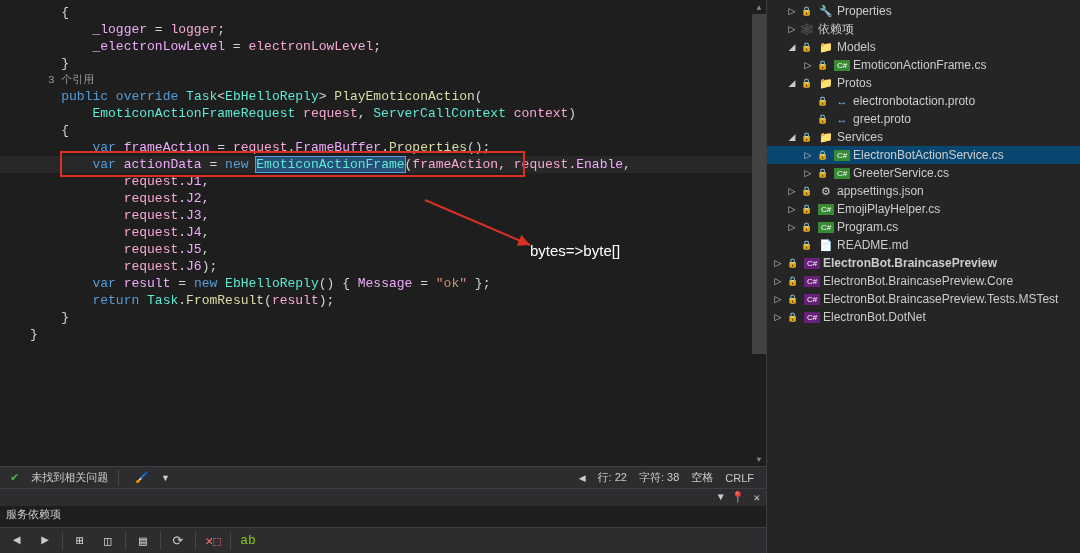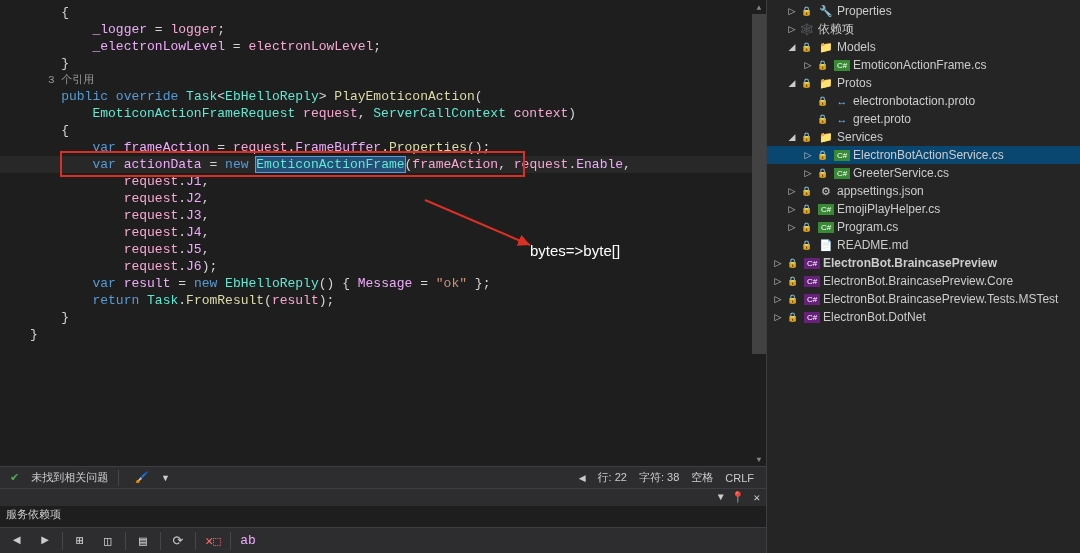--- a/index.html
+++ b/index.html
@@ -289,21 +289,21 @@
       <div class="toolbar-sep"></div>
       <div class="toolbar-btn">⊞</div>
       <div class="toolbar-btn">◫</div>
       <div class="toolbar-sep"></div>
       <div class="toolbar-btn">▤</div>
       <div class="toolbar-sep"></div>
       <div class="toolbar-btn">⟳</div>
       <div class="toolbar-sep"></div>
       <div class="toolbar-btn" style="color:#ff6b6b;">✕⬚</div>
       <div class="toolbar-sep"></div>
-      <div class="toolbar-btn" style="color:#f0abfc;">ab</div>
+      <div class="toolbar-btn" style="color:#84cc16;">ab</div>
     </div>
   </div>
 
   <div class="sidebar">
     <div class="tree-item indent-1">
         <span class="tree-chevron">▷</span>
         <span class="tree-icon lock-icon">🔒</span>
         <span class="tree-icon">🔧</span>
         <span class="tree-label">Properties</span>
       </div>

